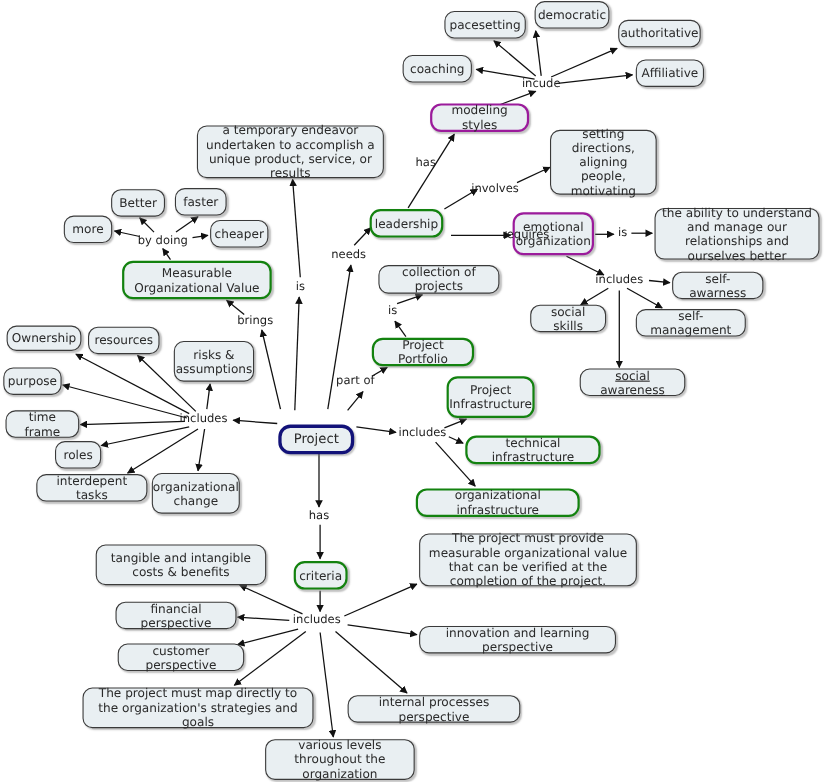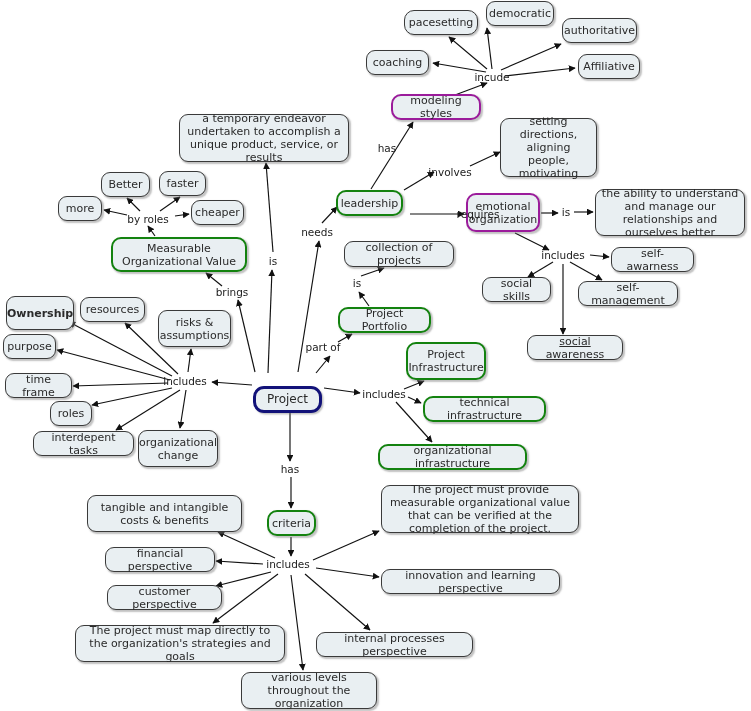--- a/index.html
+++ b/index.html
@@ -133,21 +133,21 @@
         <line x1="271" y1="572" x2="216" y2="586" marker-end="url(#arrow)"></line>
         <line x1="278" y1="574" x2="213" y2="623" marker-end="url(#arrow)"></line>
         <line x1="291" y1="575" x2="303" y2="670" marker-end="url(#arrow)"></line>
         <line x1="305" y1="574" x2="370" y2="630" marker-end="url(#arrow)"></line>
         <line x1="316" y1="568" x2="379" y2="577" marker-end="url(#arrow)"></line>
         <line x1="313" y1="560" x2="379" y2="531" marker-end="url(#arrow)"></line>
       </g>
   </svg>
 
   <div id="node-layer">
-      <div class="node" style="left: 404px; top: 10px; width: 74px; height: 25px; border-radius: 10px;">
+      <div class="node" style="left: 404px; top: 10px; width: 74px; height: 25px;">
         <span>pacesetting</span>
       </div>
       <div class="node" style="left: 486px; top: 1px; width: 68px; height: 25px;">
         <span>democratic</span>
       </div>
       <div class="node" style="left: 562px; top: 18px; width: 75px; height: 25px;">
         <span>authoritative</span>
       </div>
       <div class="node" style="left: 578px; top: 54px; width: 62px; height: 25px;">
         <span>Affiliative</span>
@@ -193,21 +193,21 @@
       </div>
       <div class="node" style="left: 611px; top: 247px; width: 83px; height: 25px;">
         <span>self-awarness</span>
       </div>
       <div class="node" style="left: 482px; top: 277px; width: 69px; height: 25px;">
         <span>social skills</span>
       </div>
       <div class="node" style="left: 578px; top: 281px; width: 100px; height: 25px;">
         <span>self-management</span>
       </div>
-      <div class="node" style="left: 6px; top: 296px; width: 68px; height: 34px; font-weight: bold;">
+      <div class="node" style="left: 6px; top: 296px; width: 68px; height: 23px;">
         <span>Ownership</span>
       </div>
       <div class="node" style="left: 80px; top: 297px; width: 65px; height: 25px;">
         <span>resources</span>
       </div>
       <div class="node" style="left: 158px; top: 310px; width: 73px; height: 37px;">
         <span>risks &amp; assumptions</span>
       </div>
       <div class="node green" style="left: 338px; top: 307px; width: 93px; height: 26px;">
         <span>Project Portfolio</span>
@@ -269,21 +269,21 @@
       <div class="node" style="left: 241px; top: 672px; width: 136px; height: 37px;">
         <span>various levels throughout the organization</span>
       </div>
     </div>
   <div id="label-layer">
       <div class="elabel" style="left: 492px; top: 77px;">incude</div>
       <div class="elabel" style="left: 387px; top: 148px;">has</div>
       <div class="elabel" style="left: 450px; top: 172px;">involves</div>
       <div class="elabel" style="left: 432px; top: 214px; margin-left: 46px;">requires</div>
       <div class="elabel" style="left: 566px; top: 212px;">is</div>
-      <div class="elabel" style="left: 148px; top: 219px;">by roles</div>
+      <div class="elabel" style="left: 148px; top: 219px;">by doing</div>
       <div class="elabel" style="left: 563px; top: 255px;">includes</div>
       <div class="elabel" style="left: 317px; top: 232px;">needs</div>
       <div class="elabel" style="left: 273px; top: 261px;">is</div>
       <div class="elabel" style="left: 357px; top: 283px;">is</div>
       <div class="elabel" style="left: 232px; top: 292px;">brings</div>
       <div class="elabel" style="left: 323px; top: 347px;">part of</div>
       <div class="elabel" style="left: 185px; top: 381px;">includes</div>
       <div class="elabel" style="left: 384px; top: 394px;">includes</div>
       <div class="elabel" style="left: 290px; top: 469px;">has</div>
       <div class="elabel" style="left: 288px; top: 564px;">includes</div>

